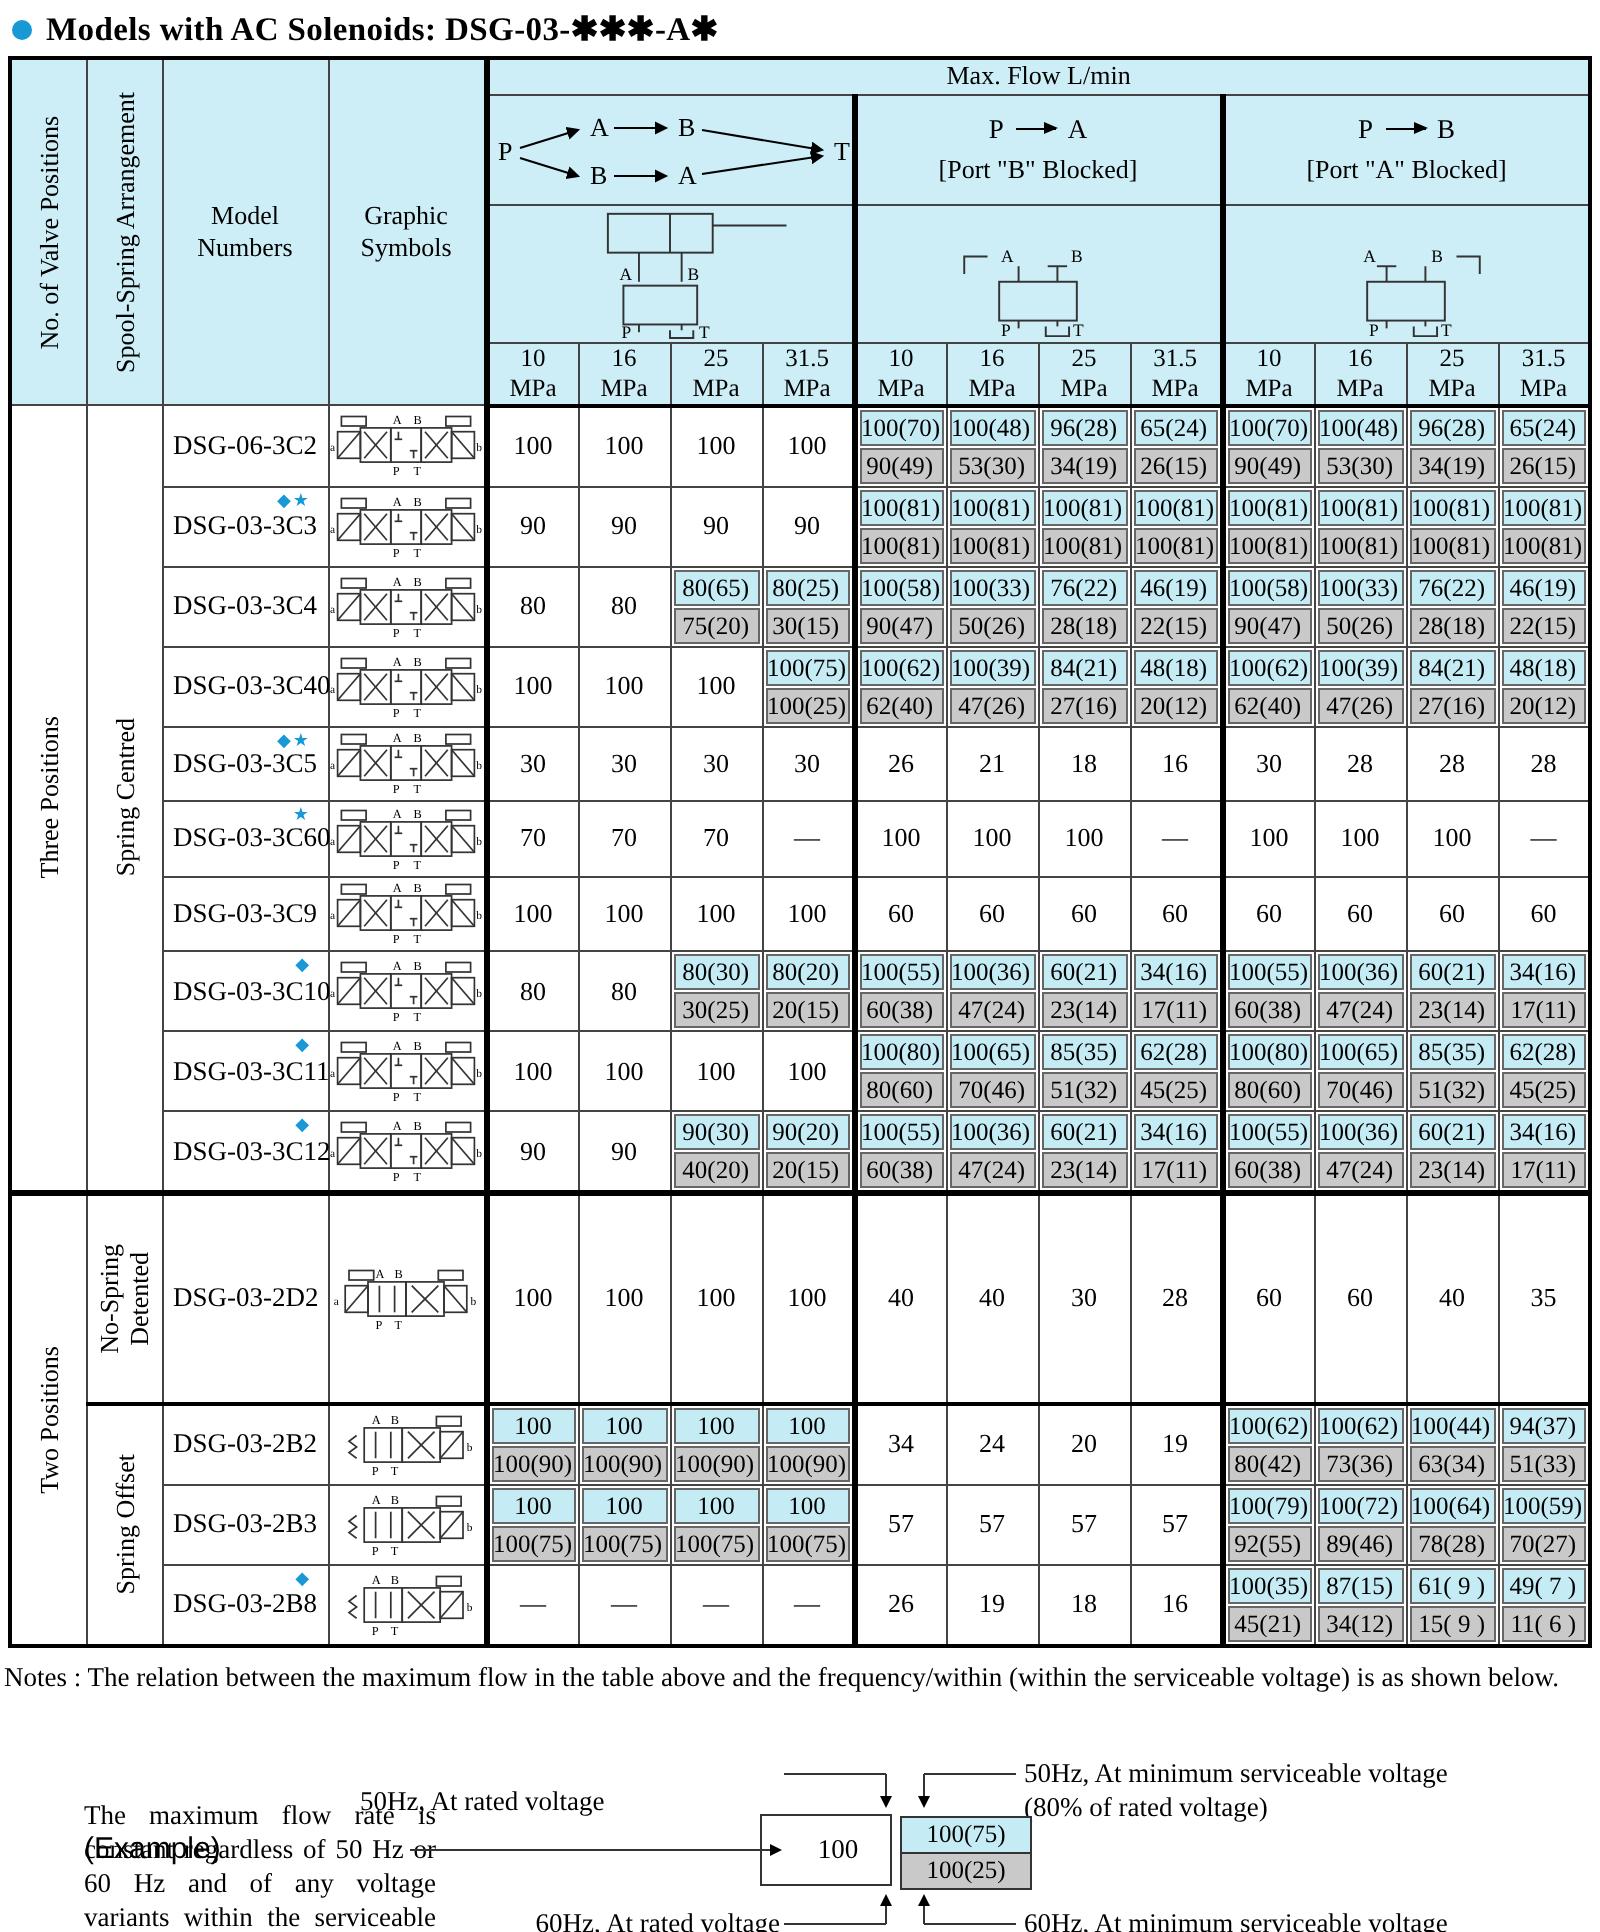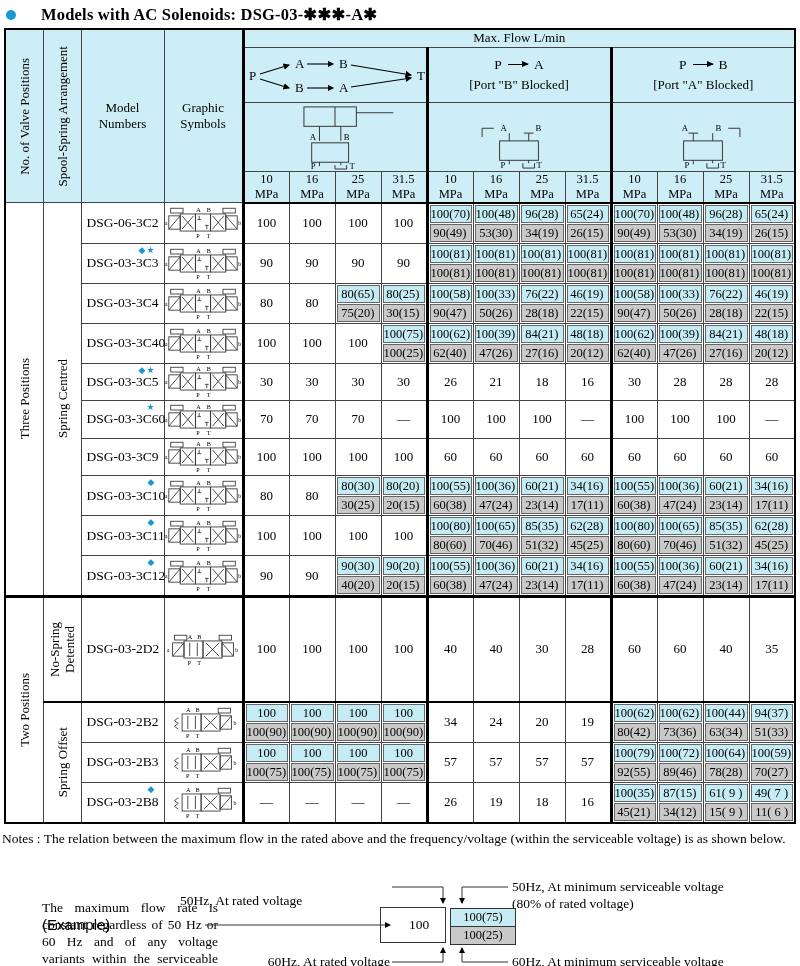--- a/index.html
+++ b/index.html
@@ -1,19 +1,19 @@
 <!DOCTYPE html>
 <html><head>
 <meta charset="utf-8">
 <style>
   html,body{margin:0;padding:0;background:#fff;}
   body{width:800px;height:966px;font-family:"Liberation Serif",serif;color:#000;position:relative;}
   .page{position:relative;width:800px;height:966px;overflow:hidden;}
   
-  .title-row{display:flex;align-items:center;gap:25px;padding:6px 0 4px 6px;height:18px;}
+  .title-row{display:flex;align-items:center;gap:7px;padding:6px 0 4px 6px;height:18px;}
   .bullet{width:10px;height:10px;border-radius:50%;background:#1898d5;flex:0 0 auto;}
   .title-row h1{font-size:16.5px;margin:0;font-weight:bold;letter-spacing:.2px;}
   
   table{border-collapse:collapse;table-layout:fixed;margin-left:4px;width:792px;border:2px solid #000;}
   th,td{border:1px solid #444;padding:0;font-weight:normal;vertical-align:middle;}
   thead th{background:#cdeef6;font-size:13px;}
   thead tr.h1{height:18px;}
   thead tr.h2{height:55px;}
   thead tr.h3{height:69px;}
   thead tr.h4{height:16px;}
@@ -1099,21 +1099,21 @@
             <div class="half gy">15( 9 )</div>
           </td>
           <td class="val">
             <div class="half cy">49( 7 )</div>
             <div class="half gy">11( 6 )</div>
           </td>
         </tr>
       </tbody>
   </table>
 
-  <p class="notes">Notes : The relation between the maximum flow in the rated above and the frequency/voltage (within the serviceable voltage) is as shown below.</p>
+  <p class="notes">Notes : The relation between the maximum flow in the table above and the frequency/within (within the serviceable voltage) is as shown below.</p>
 
   <div class="example">
     <span class="ex-label">(Example)</span>
     <div class="ex-par">The maximum flow rate is constant regardless of 50 Hz or 60 Hz and of any voltage variants within the serviceable voltage</div>
     <div class="lab tl">50Hz, At rated voltage</div>
     <div class="lab bl">60Hz, At rated voltage</div>
     <div class="lab tr">
       <div>50Hz, At minimum serviceable voltage</div>
       <div>(80% of rated voltage)</div>
     </div>

